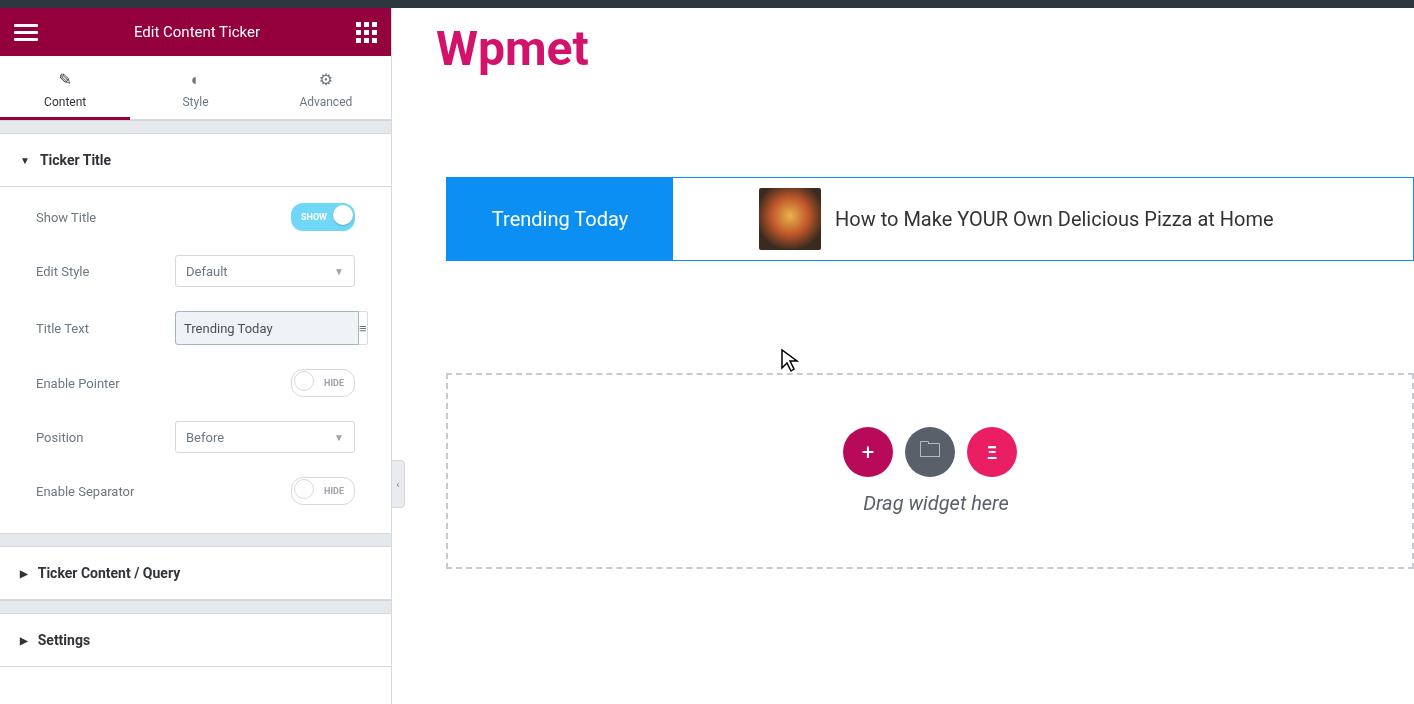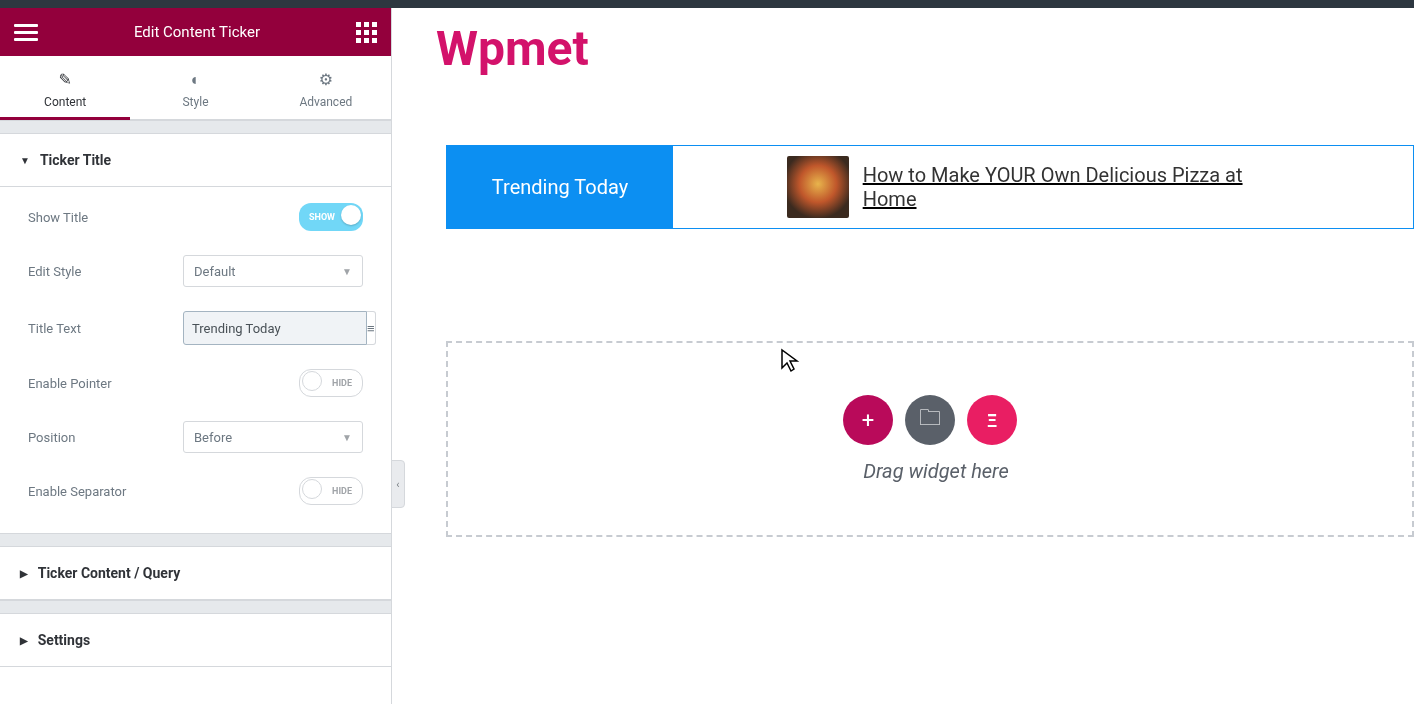--- a/index.html
+++ b/index.html
@@ -15,44 +15,44 @@
   .grid-icon span { background: #fff; width: 5px; height: 5px; }
   .tabs { display: flex; background: #fff; border-bottom: 1px solid #d5d8dc; }
   .tab { flex: 1; text-align: center; padding: 14px 0 10px; color: #6d7882; font-size: 12px; cursor: pointer; position: relative; }
   .tab.active { color: #303338; }
   .tab.active::after { content: ""; position: absolute; left: 0; right: 0; bottom: -1px; height: 3px; background: #93003c; }
   .tab-icon { display: block; margin: 0 auto 6px; font-size: 16px; }
   .panel-body { flex: 1; overflow-y: auto; background: #fff; }
   .section-head { display: flex; align-items: center; padding: 18px 20px; font-weight: 700; font-size: 14px; color: #303338; cursor: pointer; border-bottom: 1px solid #d5d8dc; background: #fff; }
   .section-head.collapsed { border-bottom: 1px solid #d5d8dc; background: #fff; }
   .caret { margin-right: 10px; font-size: 10px; color: #303338; }
-  .section-body { padding: 4px 8px 16px; background: #fff; }
+  .section-body { padding: 4px 16px 16px; background: #fff; }
   .spacer-gray { height: 14px; background: #e6e9ec; border-bottom: 1px solid #d5d8dc; border-top: 1px solid #d5d8dc; }
   .field-row { display: flex; align-items: center; justify-content: space-between; padding: 12px 20px; font-size: 13px; color: #6d7882; }
   .label { flex: 1; }
   .toggle { width: 64px; height: 28px; border-radius: 12px; position: relative; cursor: pointer; font-size: 9px; font-weight: 700; display: flex; align-items: center; }
   .toggle.on { background: #71d7f7; color: #fff; padding-left: 10px; }
   .toggle.on::after { content: ""; position: absolute; right: 2px; top: 2px; width: 20px; height: 20px; background: #fff; border-radius: 50%; box-shadow: 0 1px 2px rgba(0,0,0,.2); }
   .toggle.off { background: #fff; border: 1px solid #d5d8dc; color: #a0a4a8; justify-content: flex-end; padding-right: 10px; }
   .toggle.off::before { content: ""; position: absolute; left: 2px; top: 1px; width: 18px; height: 18px; background: #fff; border: 1px solid #d5d8dc; border-radius: 50%; }
   .select { width: 180px; height: 32px; border: 1px solid #d5d8dc; border-radius: 3px; background: #fff; padding: 0 10px; display: flex; align-items: center; justify-content: space-between; font-size: 13px; color: #6d7882; cursor: pointer; }
   .select .chev { font-size: 10px; color: #a0a4a8; }
   .text-input-wrap { display: flex; width: 180px; }
   .text-input { flex: 1; height: 34px; border: 1px solid #a4b4c1; border-radius: 3px 0 0 3px; padding: 0 8px; font-size: 13px; color: #495157; outline: none; background: #f0f3f6; }
   .dyn-btn { width: 34px; height: 34px; border: 1px solid #d5d8dc; border-left: none; border-radius: 0 3px 3px 0; background: #fff; display: flex; align-items: center; justify-content: center; color: #6d7882; cursor: pointer; font-size: 13px; }
   .icon-group { display: flex; width: 100px; border: 1px solid #d5d8dc; border-radius: 3px; overflow: hidden; }
   .icon-opt { flex: 1; height: 30px; display: flex; align-items: center; justify-content: center; background: #fff; cursor: pointer; font-size: 14px; color: #6d7882; border-right: 1px solid #d5d8dc; }
   .icon-opt:last-child { border-right: none; }
   .icon-opt.active { background: #a3afb7; color: #fff; }
   .preview { flex: 1; background: #fff; position: relative; padding: 12px 0 0 44px; display: flex; flex-direction: column; }
-  .brand { font-size: 48px; font-weight: 700; color: #d3126b; margin-bottom: 68px; }
+  .brand { font-size: 48px; font-weight: 700; color: #d3126b; margin-bottom: 100px; }
   .ticker-wrap { margin-left: 10px; }
   .ticker { display: flex; height: 84px; border: 1px solid #0c8ff2; background: #fff; }
   .ticker-title { width: 226px; background: #0c8ff2; color: #fff; display: flex; align-items: center; justify-content: center; font-size: 20px; }
-  .ticker-body { flex: 1; display: flex; align-items: center; padding: 0 114px; gap: 14px; text-decoration: underline; }
+  .ticker-body { flex: 1; display: flex; align-items: center; padding: 0 86px; gap: 14px; }
   .thumb { width: 62px; height: 62px; background: radial-gradient(circle at 50% 45%, #e8b44c 0%, #c0572b 40%, #3b2a1f 75%); border-radius: 2px; position: relative; overflow: hidden; }
   .ticker-text { font-size: 20px; color: #333; }
   .drop-zone { margin: 112px 0 0 10px; border: 2px dashed #c7cbd1; height: 196px; display: flex; flex-direction: column; align-items: center; justify-content: center; gap: 14px; }
   .zone-icons { display: flex; gap: 12px; }
   .circle-btn { width: 50px; height: 50px; border-radius: 50%; display: flex; align-items: center; justify-content: center; color: #fff; font-size: 22px; cursor: pointer; }
   .c-add { background: #b90a5a; }
   .c-folder { background: #5a6069; }
   .c-ek { background: #e91e63; font-weight: 700; font-size: 18px; }
   .zone-label { font-style: italic; color: #5a6069; font-size: 20px; margin-left: 12px; }
   .collapse-handle { position: absolute; left: -1px; top: 452px; width: 14px; height: 48px; background: #e9ebee; border: 1px solid #d5d8dc; border-radius: 0 4px 4px 0; display: flex; align-items: center; justify-content: center; color: #7a8085; font-size: 11px; cursor: pointer; }

